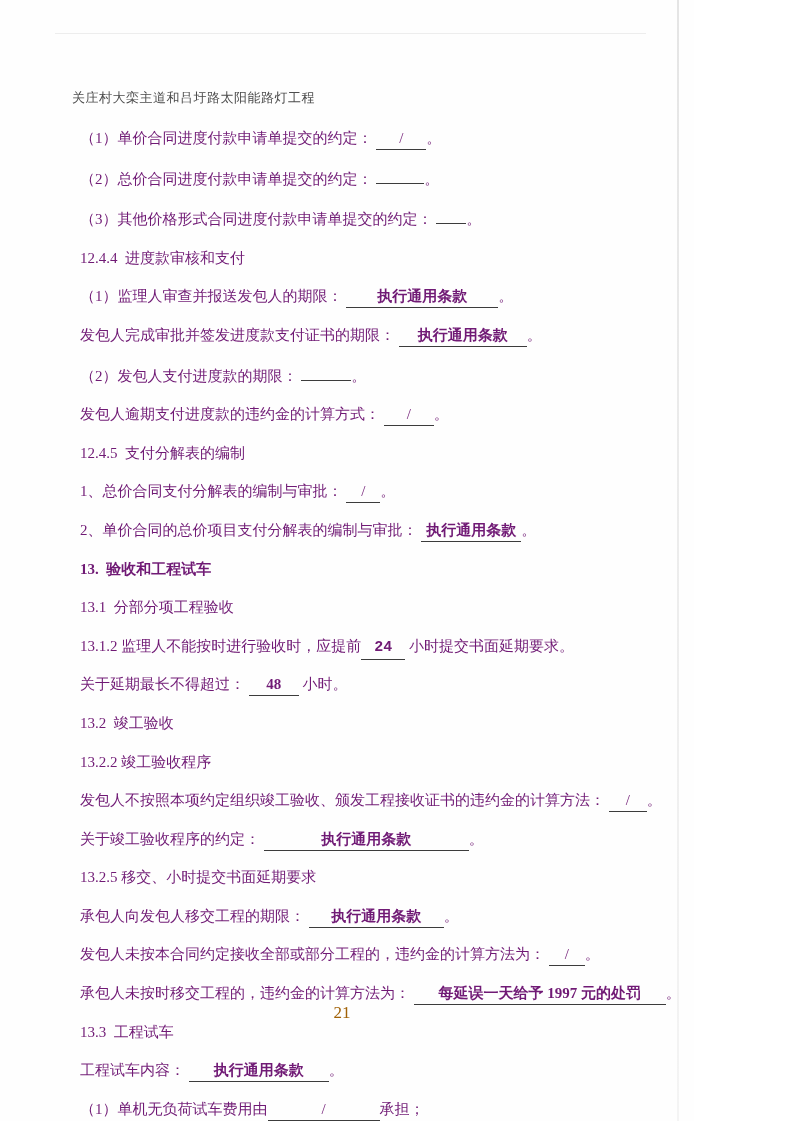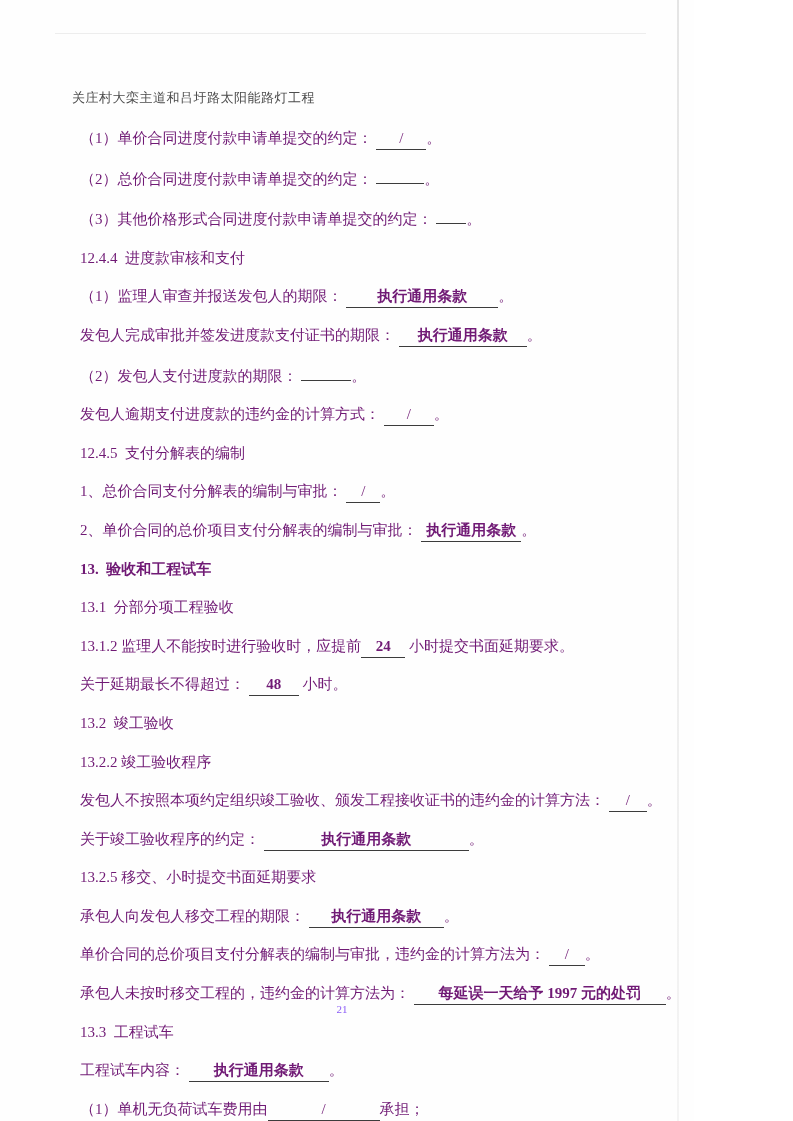--- a/index.html
+++ b/index.html
@@ -46,21 +46,21 @@
     border-bottom: 1px solid #3c3c3c;
     text-align: center;
     height: 21px;
     line-height: 20px;
     vertical-align: baseline;
   }
   .b { font-weight: bold; }
   .page-number {
     position: absolute; left: 0; right: 10px; top: 1003px;
     text-align: center;
-    font-size: 11px; color: #8b5cf6;
+    font-size: 17px; color: #a16207;
   }
 </style>
 </head>
 <body>
 
 <div class="page">
   <div class="scan-smudge-top"></div>
   <div class="scan-edge"></div>
 
   <div class="doc-header">关庄村大栾主道和吕圩路太阳能路灯工程</div>
@@ -72,29 +72,29 @@
       <p class="line"><span>12.4.4  进度款审核和支付</span></p>
       <p class="line"><span>（1）监理人审查并报送发包人的期限： </span><span class="u b" style="min-width: 152px;">执行通用条款</span><span>。</span></p>
       <p class="line"><span>发包人完成审批并签发进度款支付证书的期限： </span><span class="u b" style="min-width: 128px;">执行通用条款</span><span>。</span></p>
       <p class="line"><span>（2）发包人支付进度款的期限： </span><span class="u" style="min-width: 50px;"></span><span>。</span></p>
       <p class="line"><span>发包人逾期支付进度款的违约金的计算方式： </span><span class="u" style="min-width: 50px;">/</span><span>。</span></p>
       <p class="line"><span>12.4.5  支付分解表的编制</span></p>
       <p class="line"><span>1、总价合同支付分解表的编制与审批： </span><span class="u" style="min-width: 34px;">/</span><span>。</span></p>
       <p class="line"><span>2、单价合同的总价项目支付分解表的编制与审批： </span><span class="u b" style="min-width: 100px;">执行通用条款</span><span>。</span></p>
       <p class="line h-bold"><span>13.  验收和工程试车</span></p>
       <p class="line"><span>13.1  分部分项工程验收</span></p>
-      <p class="line"><span>13.1.2 监理人不能按时进行验收时，应提前</span><span class="u b" style="min-width: 44px;">24</span><span> 小时提交书面延期要求。</span></p>
+      <p class="line"><span>13.1.2 监理人不能按时进行验收时，应提前</span><span class="u b" style="min-width: 44px; font-family: Liberation Mono, monospace;">24</span><span> 小时提交书面延期要求。</span></p>
       <p class="line"><span>关于延期最长不得超过： </span><span class="u b" style="min-width: 50px; font-family: Liberation Serif, serif;">48</span><span> 小时。</span></p>
       <p class="line"><span>13.2  竣工验收</span></p>
       <p class="line"><span>13.2.2 竣工验收程序</span></p>
       <p class="line"><span>发包人不按照本项约定组织竣工验收、颁发工程接收证书的违约金的计算方法： </span><span class="u" style="min-width: 38px;">/</span><span>。</span></p>
       <p class="line"><span>关于竣工验收程序的约定： </span><span class="u b" style="min-width: 205px;">执行通用条款</span><span>。</span></p>
       <p class="line"><span>13.2.5 移交、小时提交书面延期要求</span></p>
       <p class="line"><span>承包人向发包人移交工程的期限： </span><span class="u b" style="min-width: 135px;">执行通用条款</span><span>。</span></p>
-      <p class="line"><span>单价合同的总价项目支付分解表的编制与审批，违约金的计算方法为： </span><span class="u" style="min-width: 36px;">/</span><span>。</span></p>
+      <p class="line"><span>发包人未按本合同约定接收全部或部分工程的，违约金的计算方法为： </span><span class="u" style="min-width: 36px;">/</span><span>。</span></p>
       <p class="line"><span>承包人未按时移交工程的，违约金的计算方法为： </span><span class="u b" style="min-width: 252px;">每延误一天给予 1997 元的处罚</span><span>。</span></p>
       <p class="line"><span>13.3  工程试车</span></p>
       <p class="line"><span>工程试车内容： </span><span class="u b" style="min-width: 140px;">执行通用条款</span><span>。</span></p>
       <p class="line gap8"><span>（1）单机无负荷试车费用由</span><span class="u" style="min-width: 112px;">/</span><span>承担；</span></p>
       <p class="line"><span>（2）无负荷联动试车费用由</span><span class="u" style="min-width: 118px;">/</span><span>承担。</span></p>
     </div>
 
   <div class="page-number">21</div>
 </div>
 

